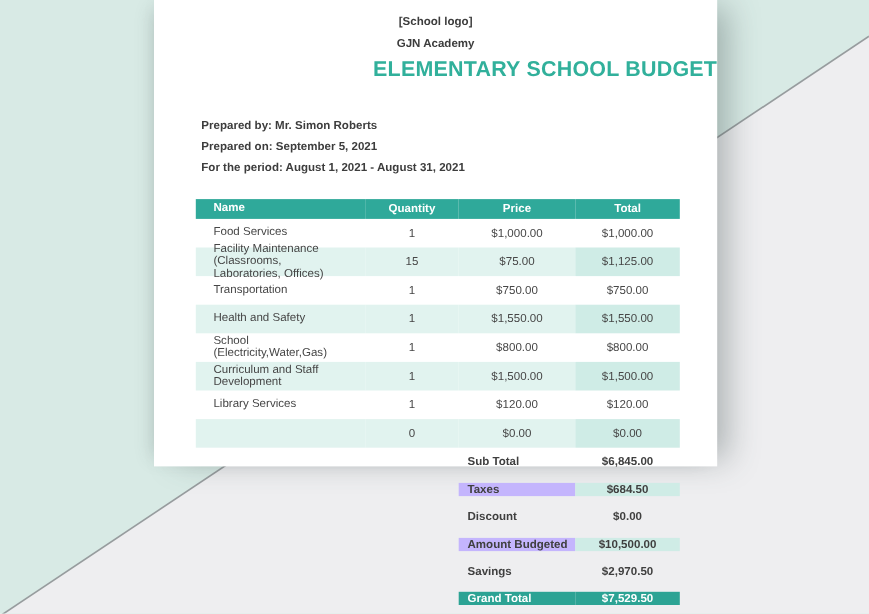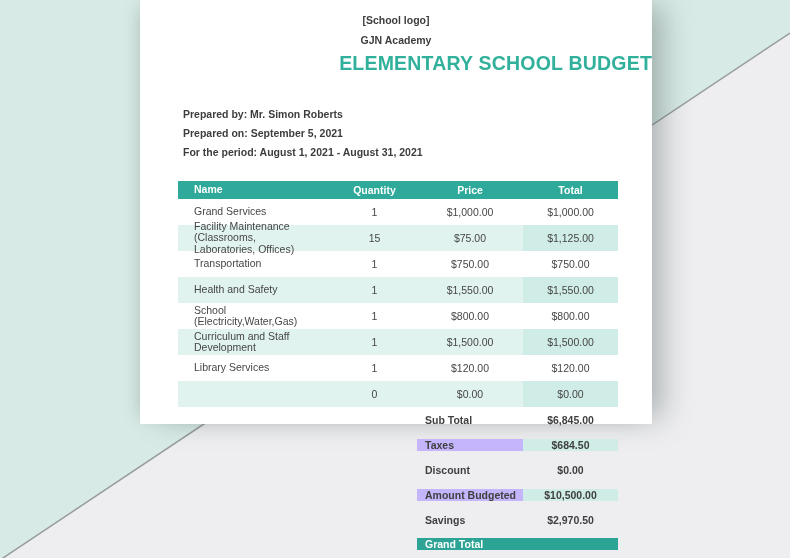--- a/index.html
+++ b/index.html
@@ -162,21 +162,21 @@
       <div class="t-row t-head">
         <div class="cell c-name">Name</div>
         <div class="cell c-qty">Quantity</div>
         <div class="cell c-price">Price</div>
         <div class="cell c-total">Total</div>
       </div>
 
       <div class="t-body">
 
         <div class="t-row">
-          <div class="cell c-name">Grand Services</div>
+          <div class="cell c-name">Food Services</div>
           <div class="cell c-qty">1</div>
           <div class="cell c-price">$1,000.00</div>
           <div class="cell c-total">$1,000.00</div>
         </div>
 
         <div class="t-row mint">
           <div class="cell c-name">Facility Maintenance (Classrooms,
 Laboratories, Offices)</div>
           <div class="cell c-qty">15</div>
           <div class="cell c-price">$75.00</div>
@@ -249,20 +249,21 @@
           <div class="s-value">$10,500.00</div>
         </div>
 
         <div class="s-row">
           <div class="s-label">Savings</div>
           <div class="s-value">$2,970.50</div>
         </div>
 
         <div class="s-row grand">
           <div class="s-label">Grand Total</div>
+          <div class="s-value">$7,529.50</div>
         </div>
 
       </div>
 
     </div>
 
   </div>
 </div>
 
 </body></html>

